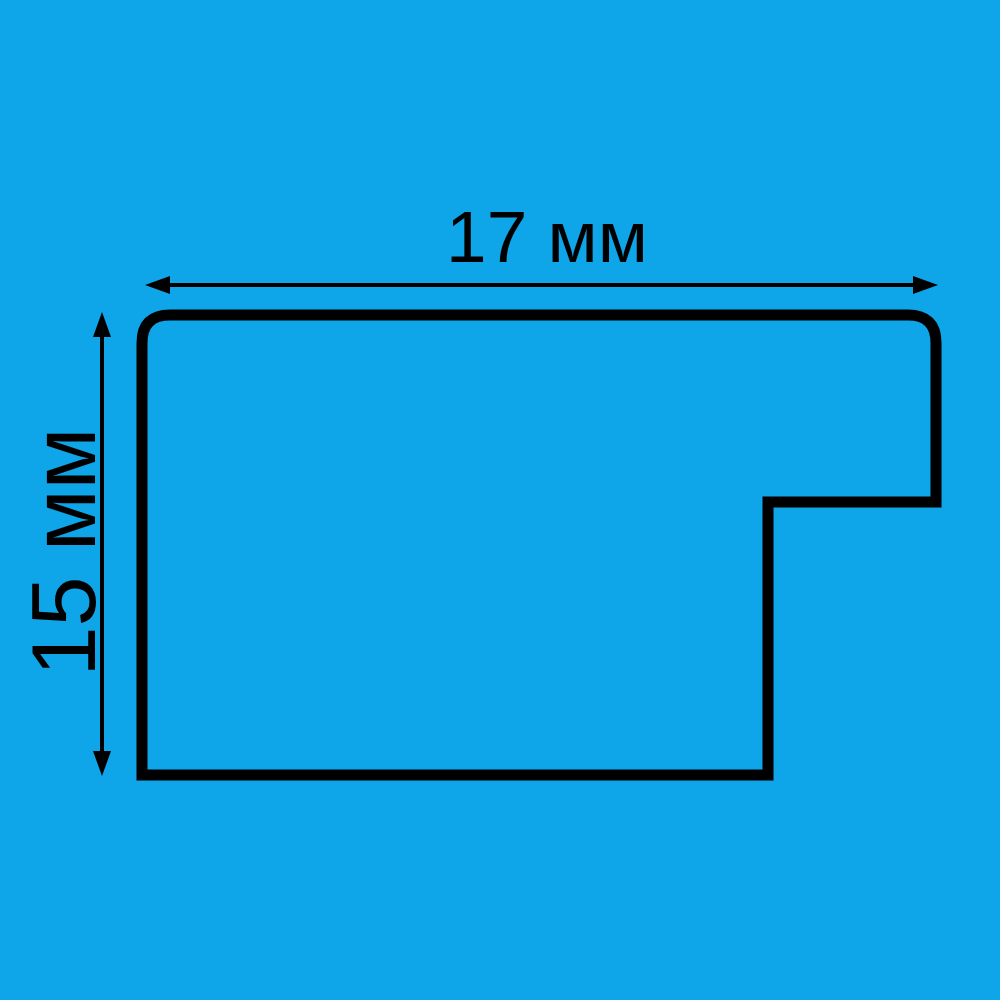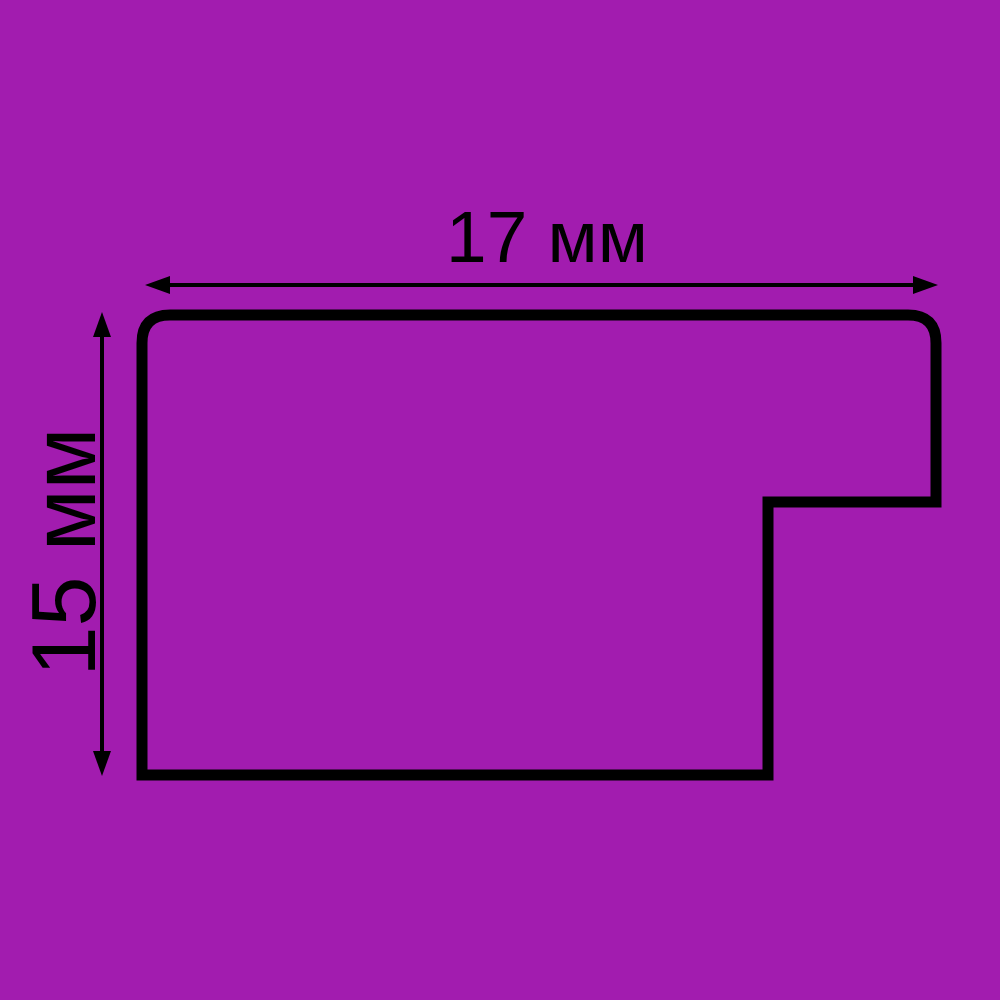--- a/index.html
+++ b/index.html
@@ -7,21 +7,21 @@
     padding: 0;
     width: 1000px;
     height: 1000px;
     background: #ffffff;
     overflow: hidden;
   }
   .stage {
     position: relative;
     width: 1000px;
     height: 1000px;
-    background: #a21caf;
+    background: #0ea5e9;
   }
   svg { display: block; }
   .profile-outline {
     fill: none;
     stroke-width: 11px;
     stroke-linejoin: miter;
     stroke-linecap: butt;
   }
   .dim-shaft {
     stroke-width: 4px;

